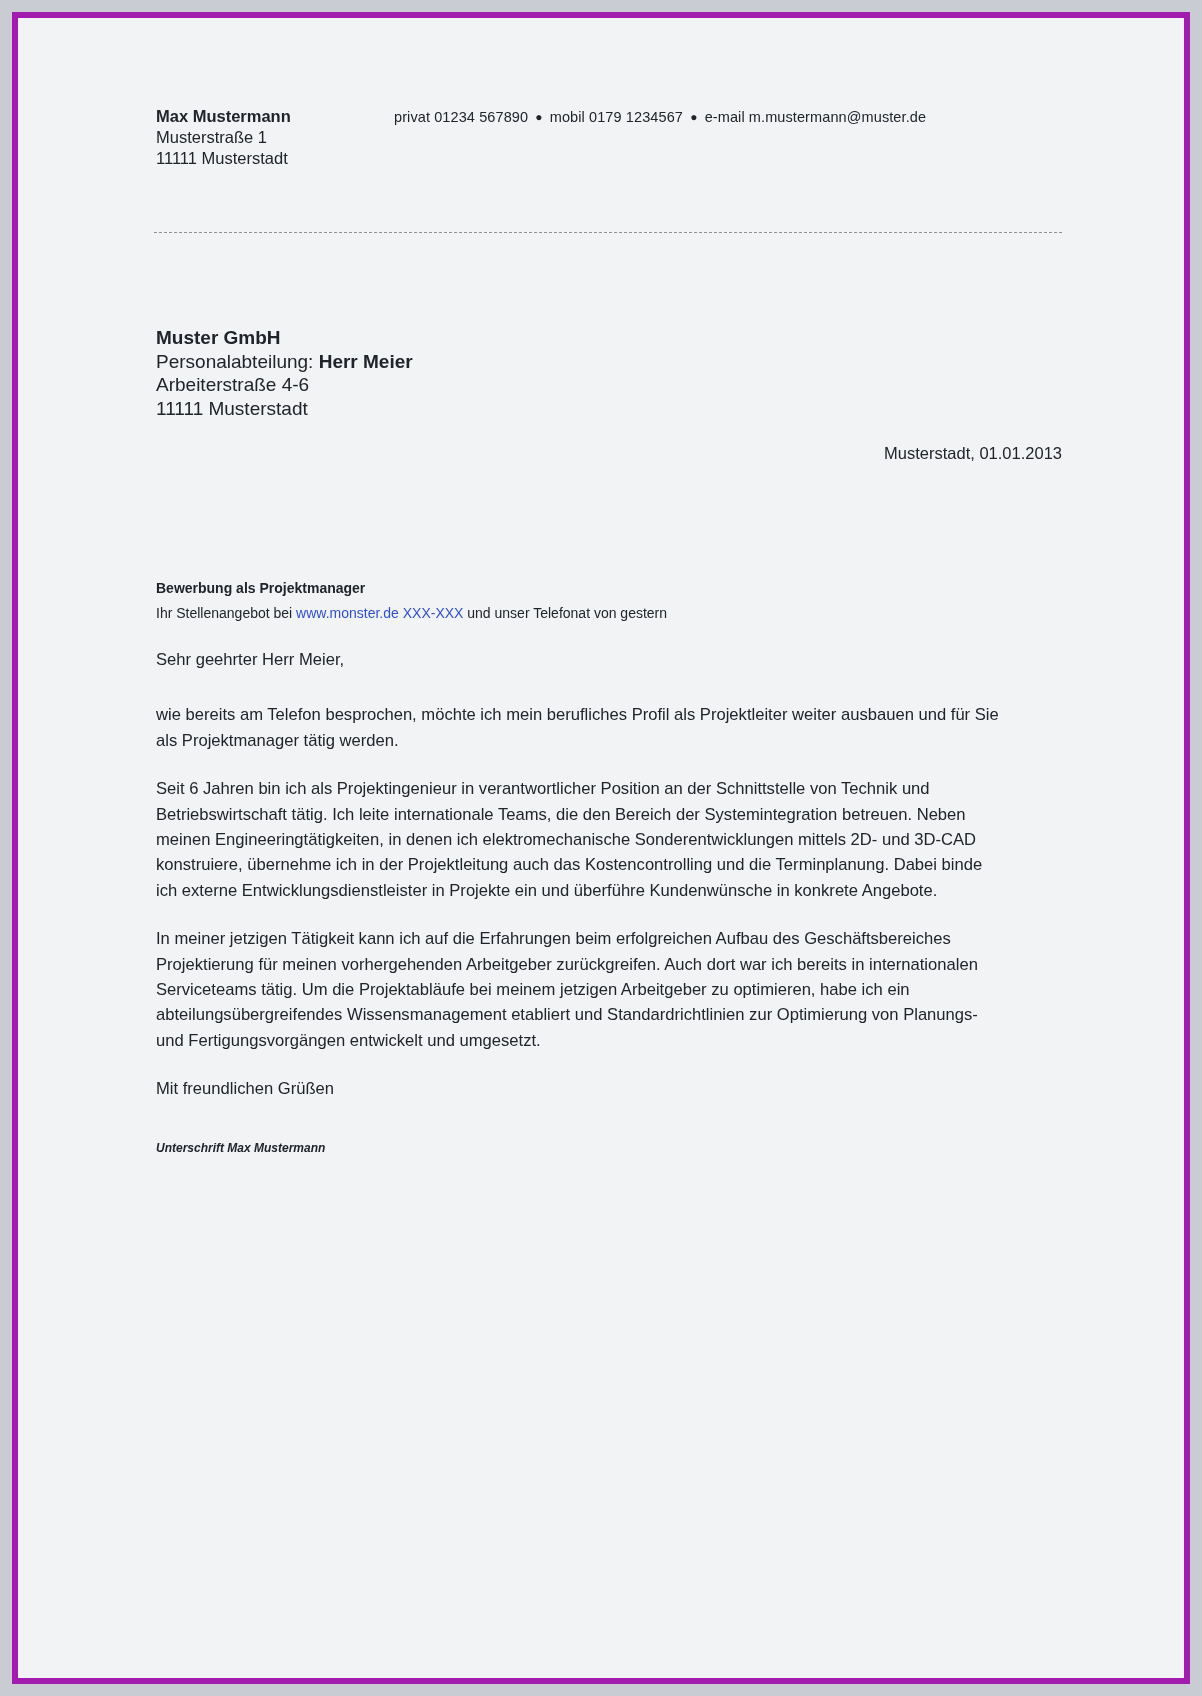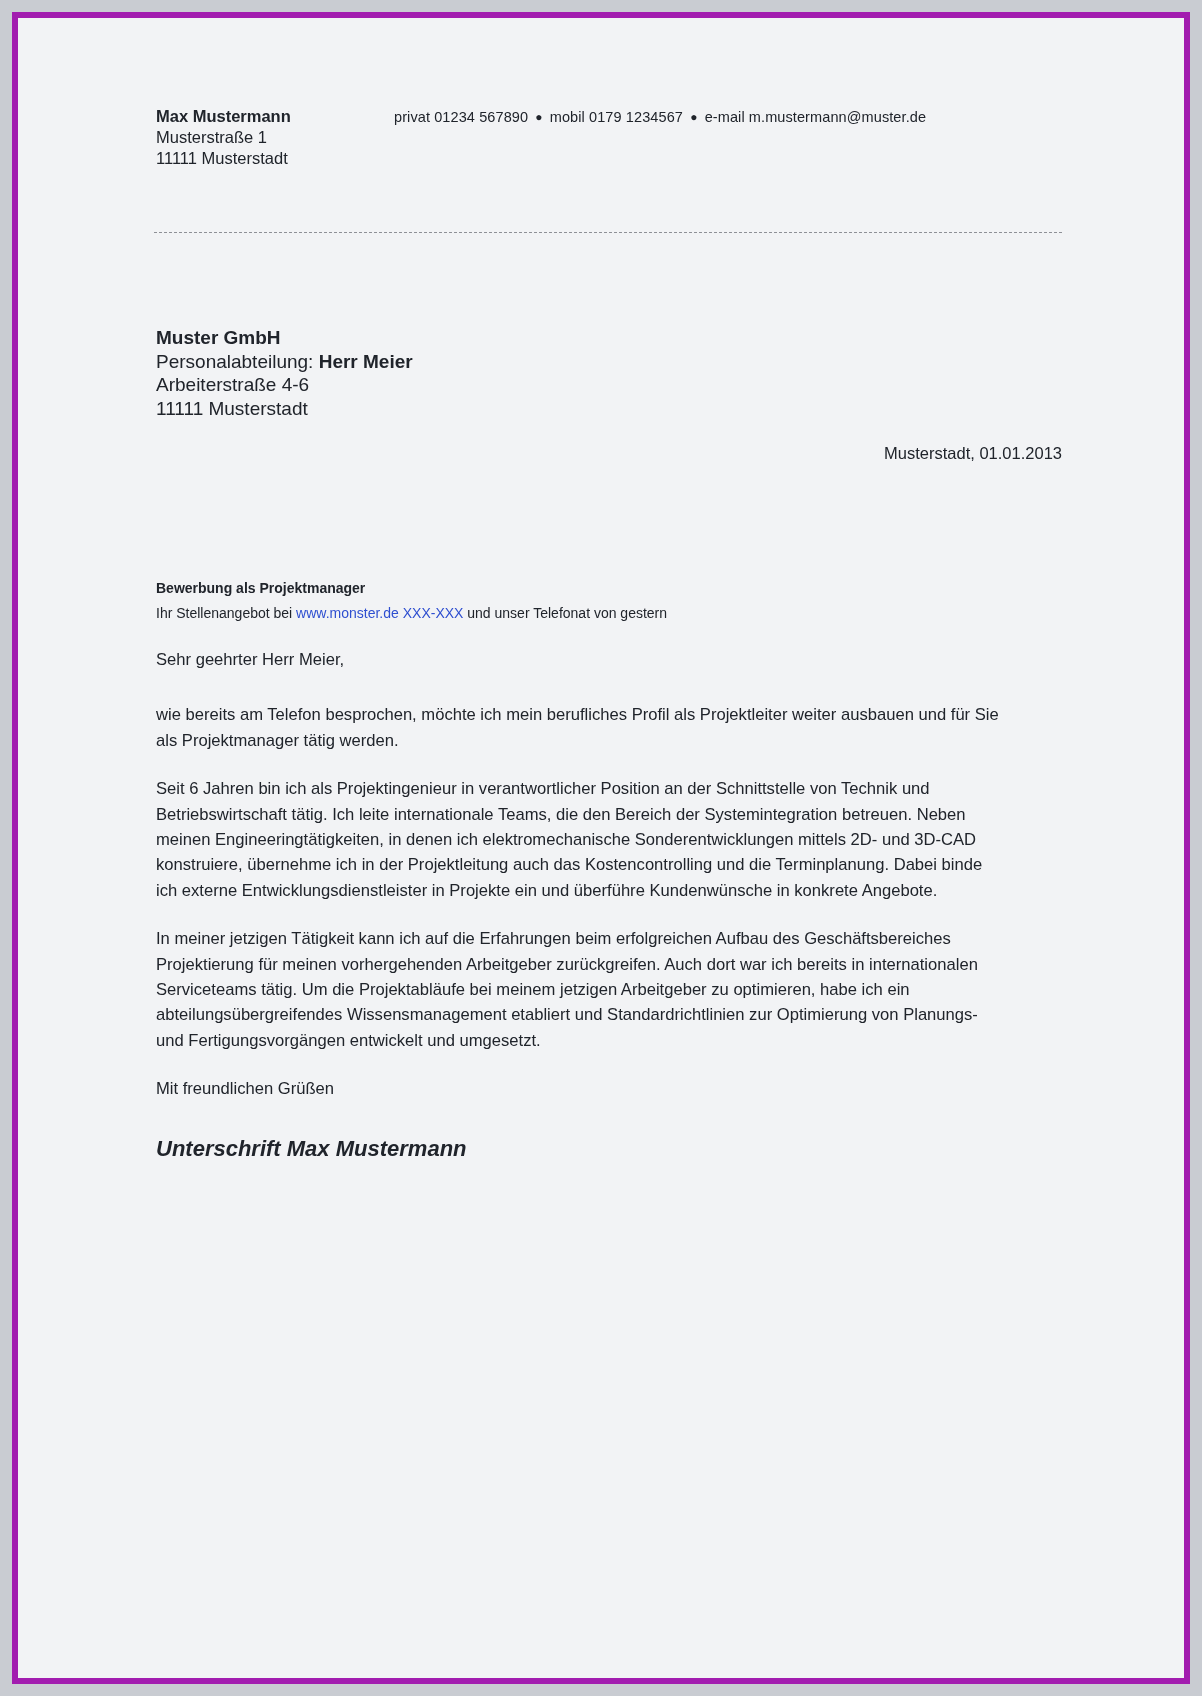--- a/index.html
+++ b/index.html
@@ -132,21 +132,21 @@
   .salutation {
     margin-bottom: 30px !important;
   }
   .closing {
     margin-top: 36px;
     margin-bottom: 34px !important;
   }
   .signature {
     font-style: italic;
     font-weight: bold;
-    font-size: 22px;
+    font-size: 12px;
     color: #20242b;
     margin-top: 20px;
   }
 </style>
 </head>
 <body>
 
 <div class="page">
   <div class="sheet">
 

